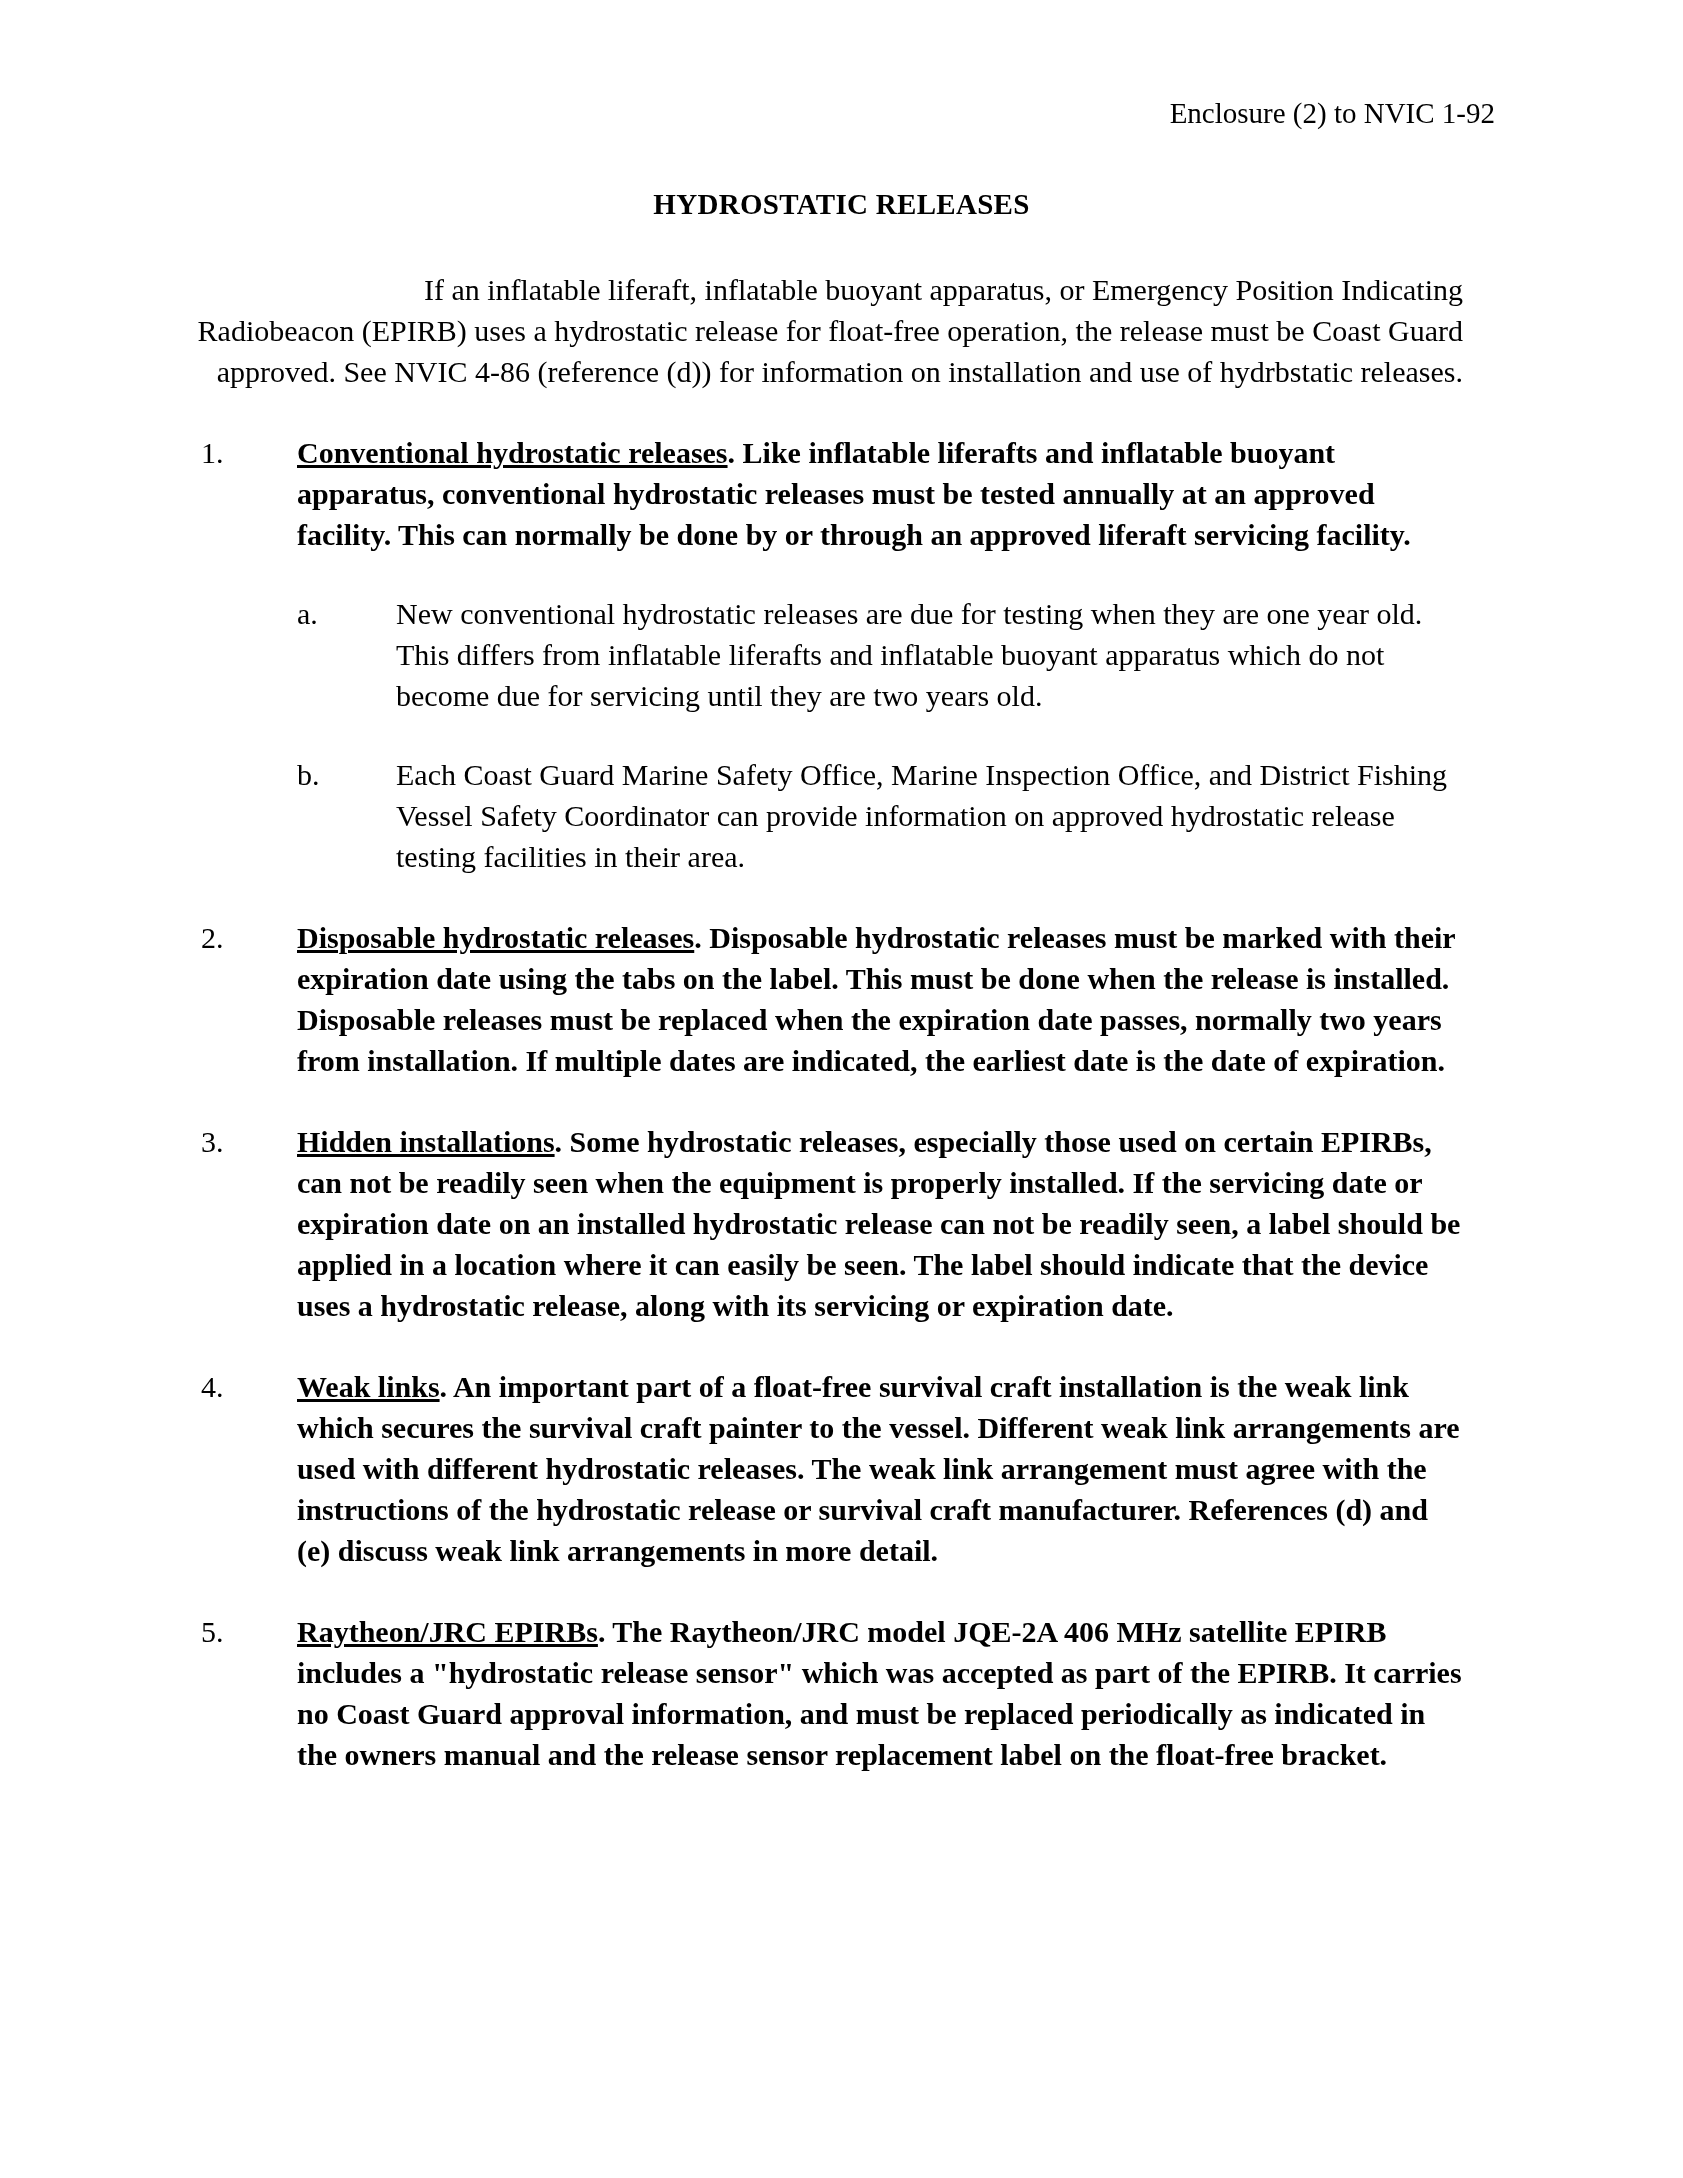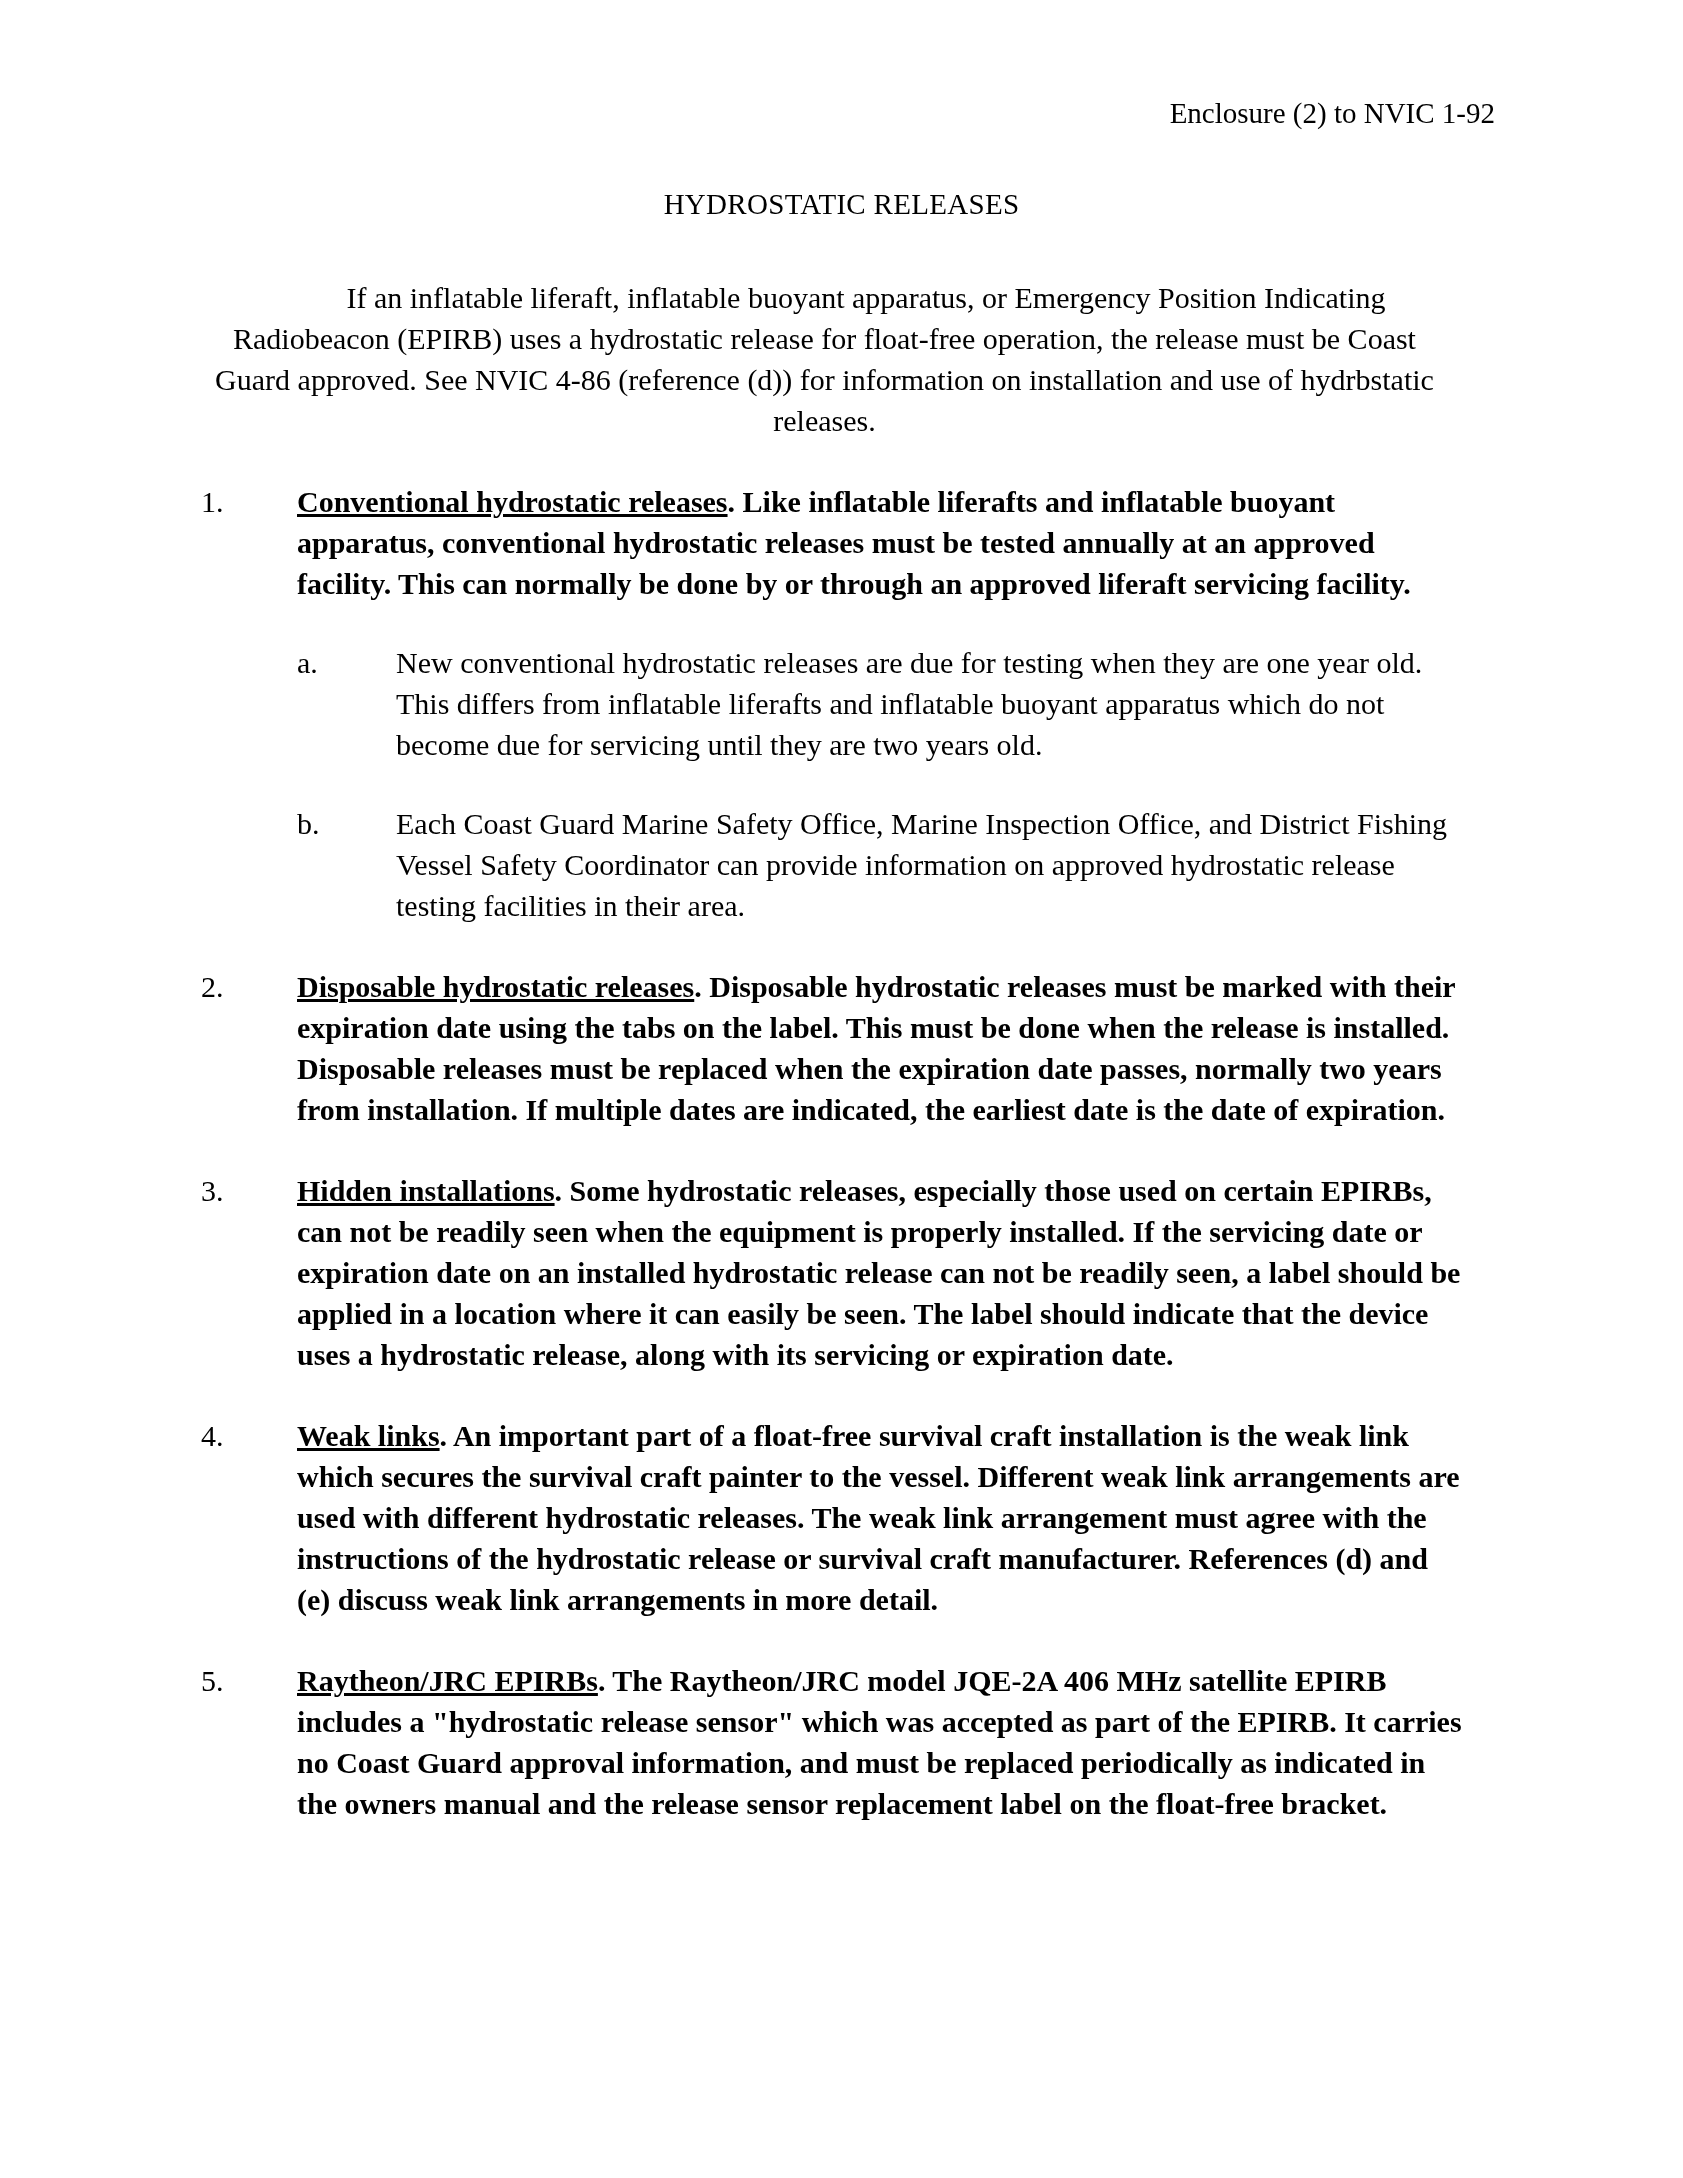--- a/index.html
+++ b/index.html
@@ -28,35 +28,35 @@
     line-height: 1.25;
     white-space: nowrap;
   }
   .doc-title {
     position: absolute;
     top: 188px;
     left: 0;
     width: 1683px;
     text-align: center;
     font-size: 29px;
-    font-weight: normal;
+    font-weight: bold;
     letter-spacing: 0.3px;
   }
   .body-area {
     position: absolute;
     top: 269px;
     left: 186px;
     width: 1277px;
   }
   p.intro {
-    margin: 8px;
+    margin: 0;
     font-size: 30px;
     line-height: 41px;
     text-indent: 83px;
-    text-align: center;
+    text-align: right;
   }
   ol.level1 {
     list-style: none;
     margin: 0;
     padding: 0;
   }
   li.item {
     position: relative;
     margin-top: 40px;
     padding-left: 111px;

